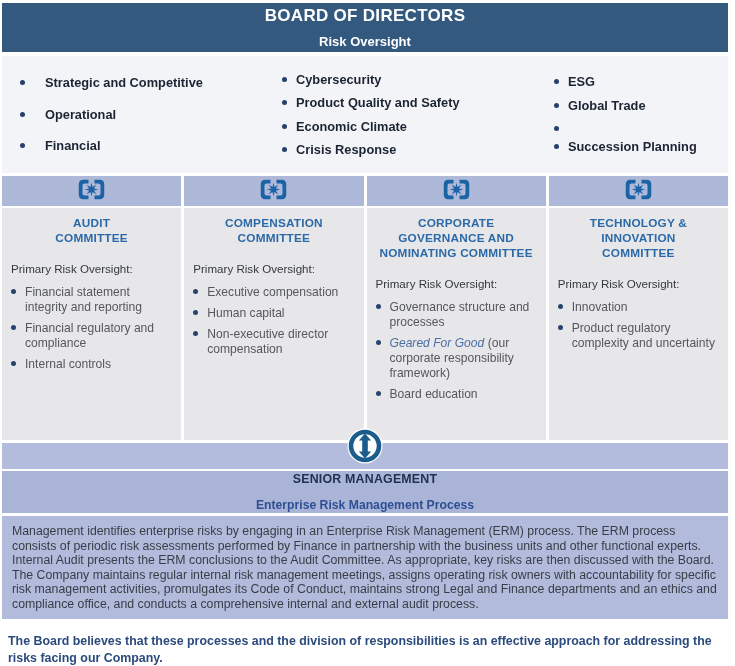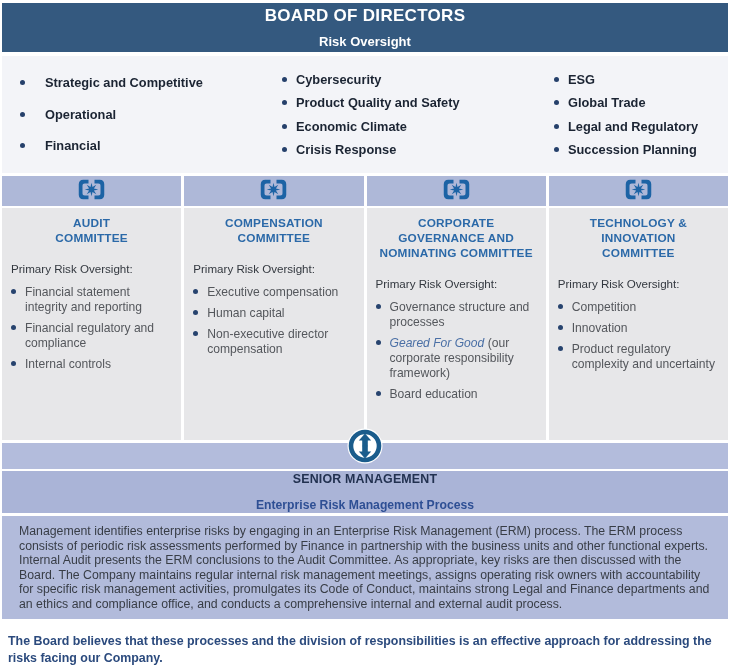--- a/index.html
+++ b/index.html
@@ -55,21 +55,21 @@
   .arrow-wrap{position:absolute;left:50%;top:-15px;transform:translateX(-50%);width:36px;height:36px;z-index:2;}
   .senior-band{
     height:42px;background:#aab4d7;margin-top:2px;
     display:flex;flex-direction:column;align-items:center;justify-content:center;
   }
   .senior-title{font-size:12.4px;font-weight:bold;color:#223150;letter-spacing:.2px;}
   .senior-subtitle{font-size:12.2px;font-weight:bold;color:#2e4f94;margin-top:12px;}
 
   
   .erm-band{
-    background:#b2bbdb;margin-top:3px;padding:8px 17px;box-sizing:border-box;
+    background:#b2bbdb;margin-top:3px;padding:8px 10px;box-sizing:border-box;
     font-size:12.3px;line-height:14.5px;color:#383d46;min-height:102px;
   }
 
   
   .closing{
     margin-top:14px;padding-left:6px;max-width:722px;
     color:#2b4a7d;font-weight:bold;font-size:12.4px;line-height:17px;
   }
   .bottom-rule{margin-top:8px;border-top:1px solid #bcbcbe;height:0;}
 </style>
@@ -120,21 +120,20 @@
       <div class="b-item">
           <span class="dot"></span>
           <span>ESG</span>
         </div>
       <div class="b-item">
           <span class="dot"></span>
           <span>Global Trade</span>
         </div>
       <div class="b-item">
           <span class="dot"></span>
-          <span>Legal and Regulatory</span>
         </div>
       <div class="b-item">
           <span class="dot"></span>
           <span>Succession Planning</span>
         </div>
     </div>
   </div>
 
   <div class="comm-grid">
 
@@ -234,24 +233,20 @@
             <path d="M22 1 H29 C33 1 35 3.5 35 7 V21 C35 24.5 33 27 29 27 H22 V22 H27 C29 22 30 20.8 30 19 V9 C30 7.2 29 6 27 6 H22 Z" fill="#1c63a5"></path>
             <polygon fill="#1c63a5" points="18,5 19.34,10.77 24.36,7.64 21.23,12.66 27,14 21.23,15.34 24.36,20.36 19.34,17.23 18,23 16.66,17.23 11.64,20.36 14.77,15.34 9,14 14.77,12.66 11.64,7.64 16.66,10.77"></polygon>
           </svg>
         </span>
       </div>
       <div class="comm-body">
         <div class="comm-title">TECHNOLOGY &amp;
 INNOVATION
 COMMITTEE</div>
         <div class="pro-label">Primary Risk Oversight:</div>
-        <div class="c-item">
-            <span class="dot"></span>
-            <span class="c-text">Competition</span>
-          </div>
         <div class="c-item">
             <span class="dot"></span>
             <span class="c-text">Innovation</span>
           </div>
         <div class="c-item">
             <span class="dot"></span>
             <span class="c-text">Product regulatory complexity and uncertainty</span>
           </div>
       </div>
     </div>

